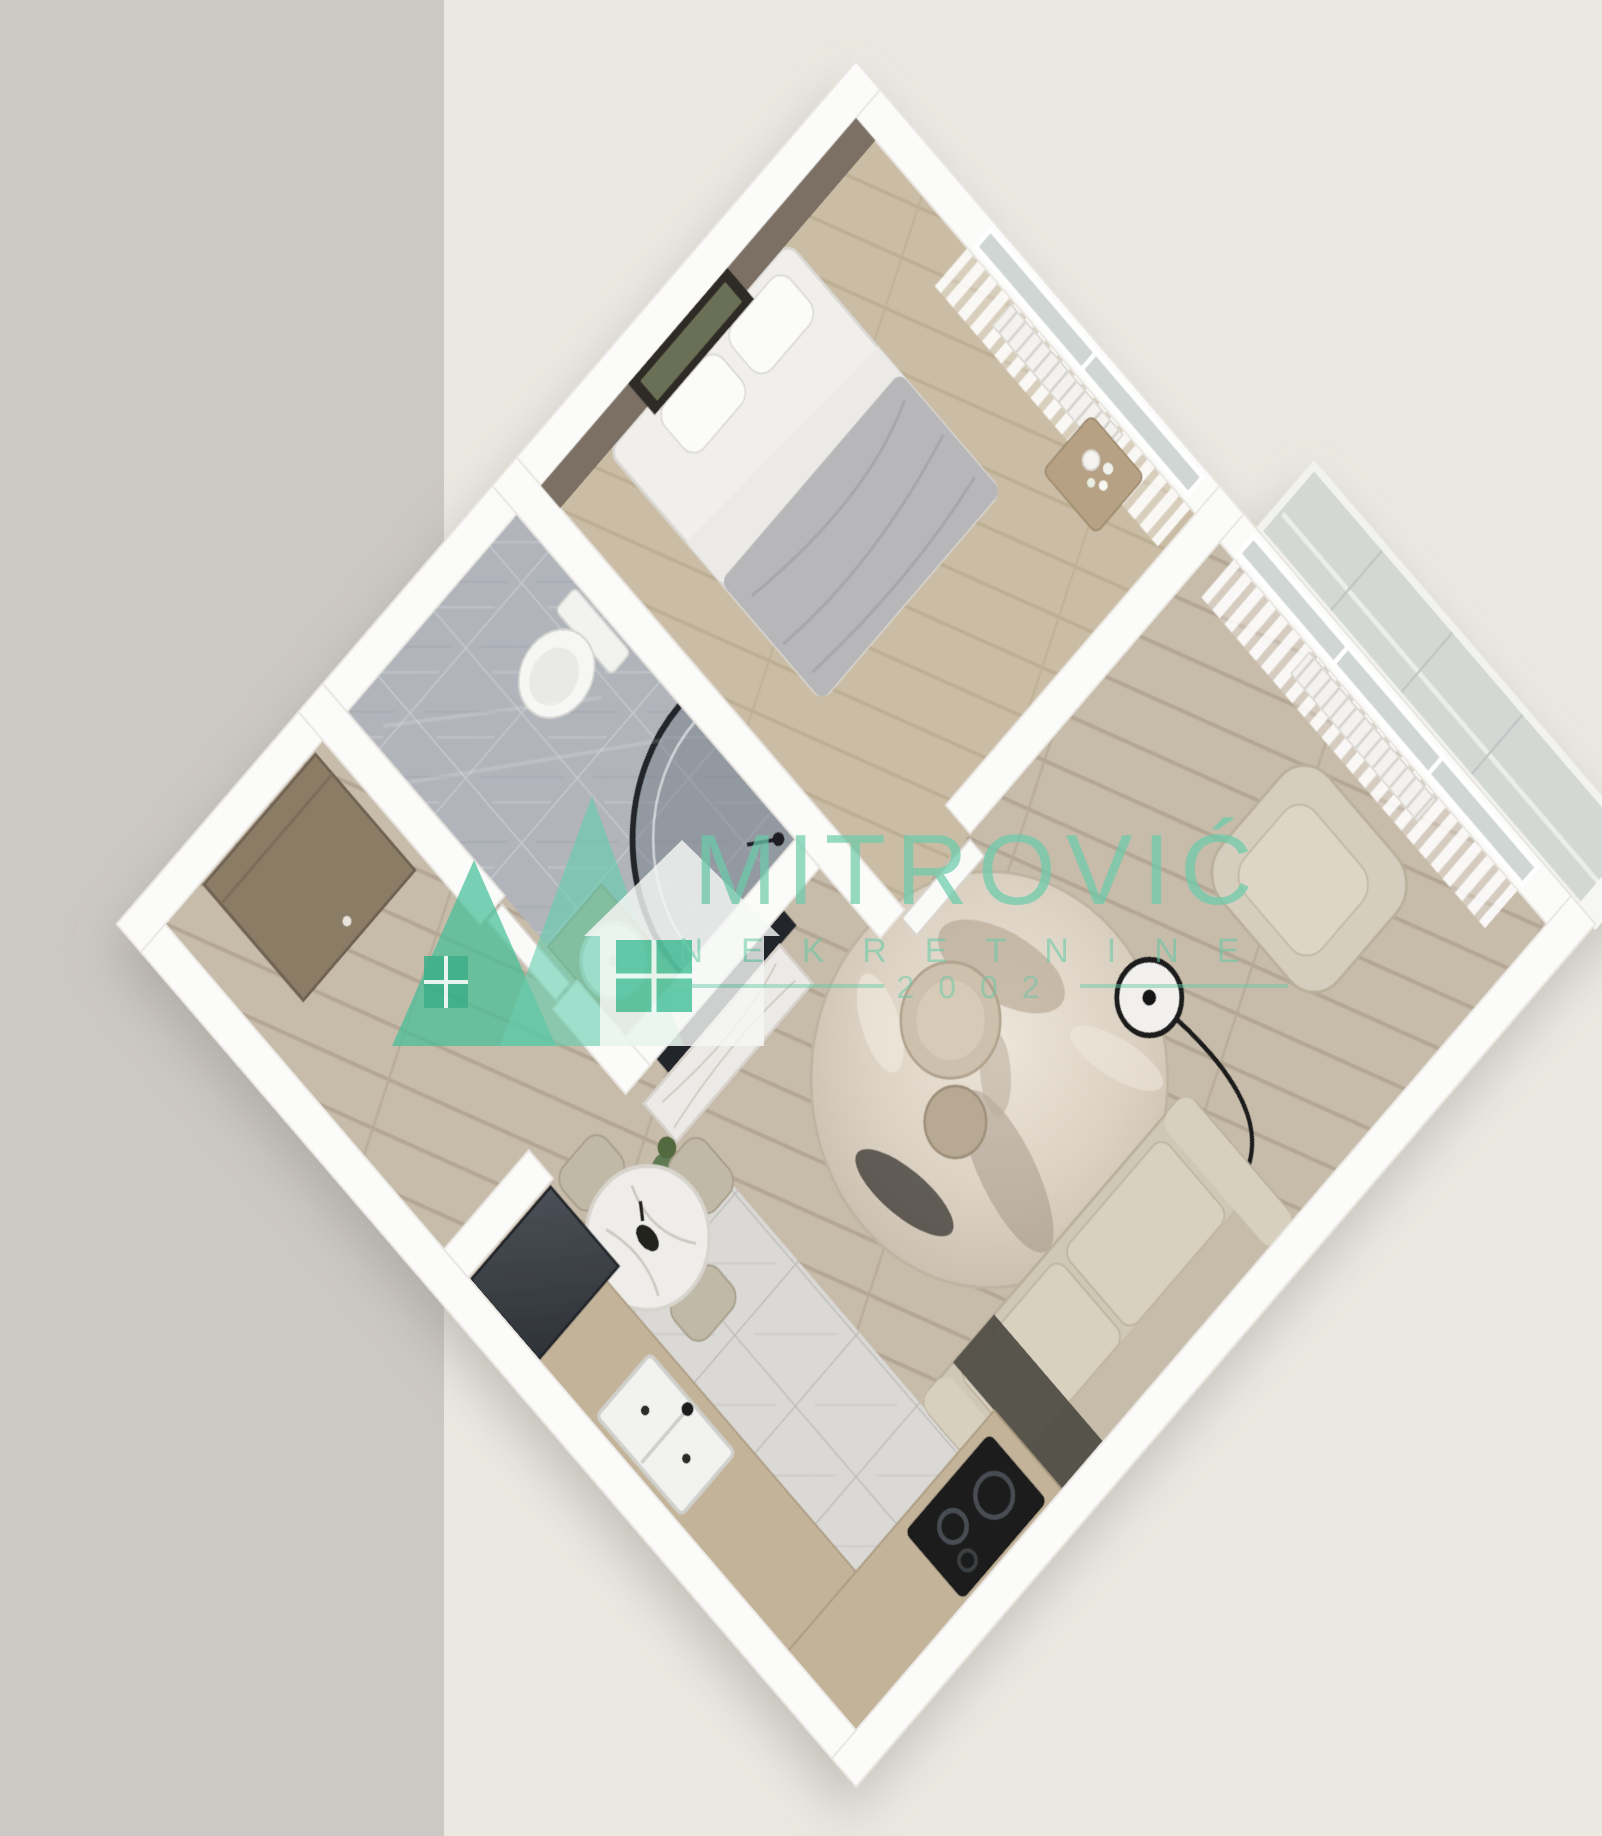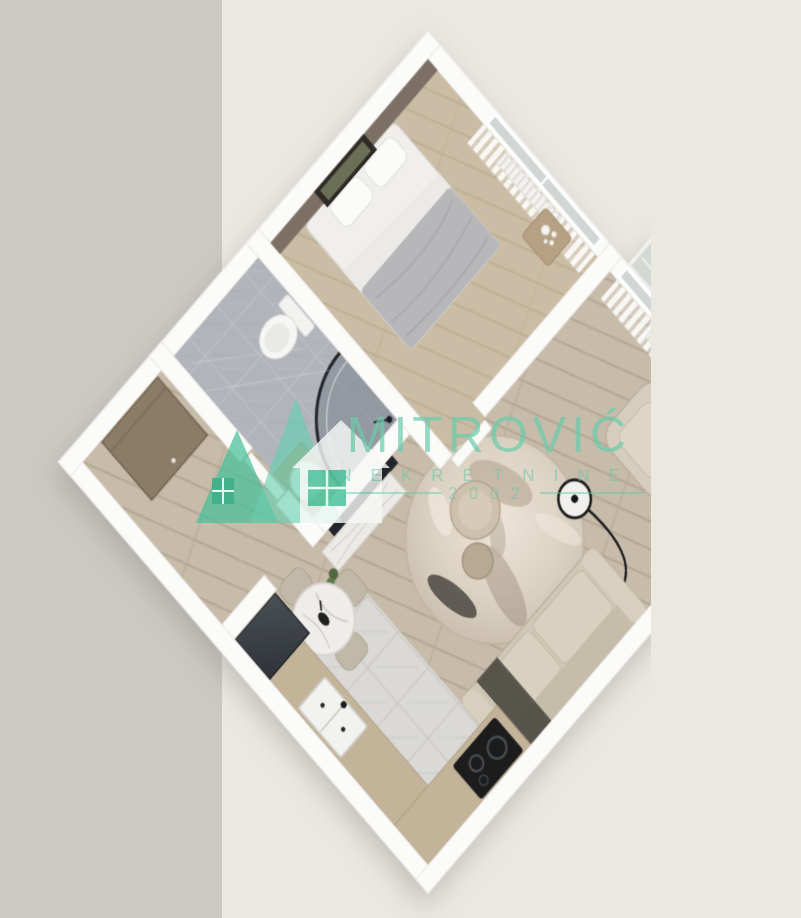--- a/index.html
+++ b/index.html
@@ -1,16 +1,16 @@
 <!DOCTYPE html>
 <html><head>
 <meta charset="utf-8">
 <style>
   html,body{margin:0;padding:0;background:#ebe8e2;}
-  .canvas{position:relative;width:651px;height:918px;overflow:hidden;font-family:"Liberation Sans",sans-serif;}
+  .canvas{position:relative;width:801px;height:918px;overflow:hidden;font-family:"Liberation Sans",sans-serif;}
   svg text{font-family:"Liberation Sans",sans-serif;}
 </style>
 </head>
 <body>
 
 <div class="canvas">
 <svg width="801" height="918" viewBox="0 0 801 918">
   <defs>
     <pattern id="woodLiving" width="150" height="26" patternUnits="userSpaceOnUse" patternTransform="rotate(-24)">
       <rect width="150" height="26" fill="#c7bbaa"></rect>

